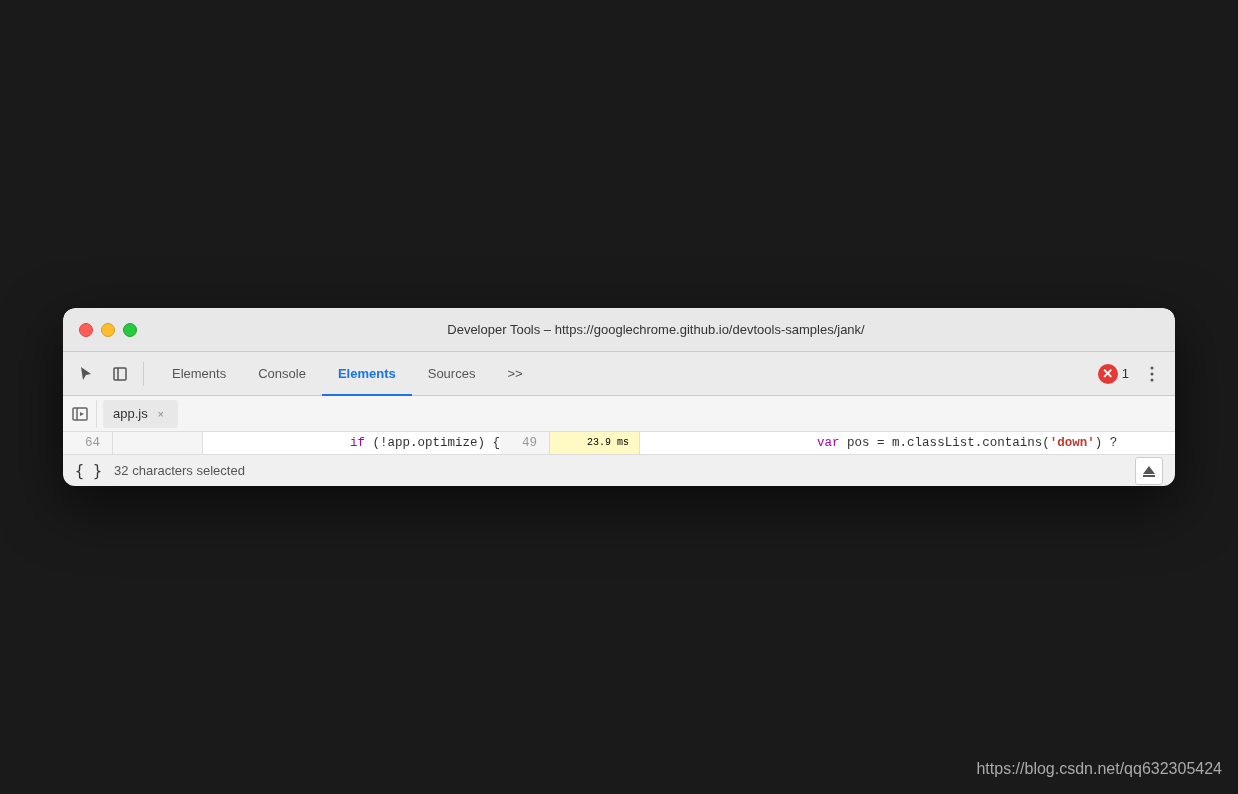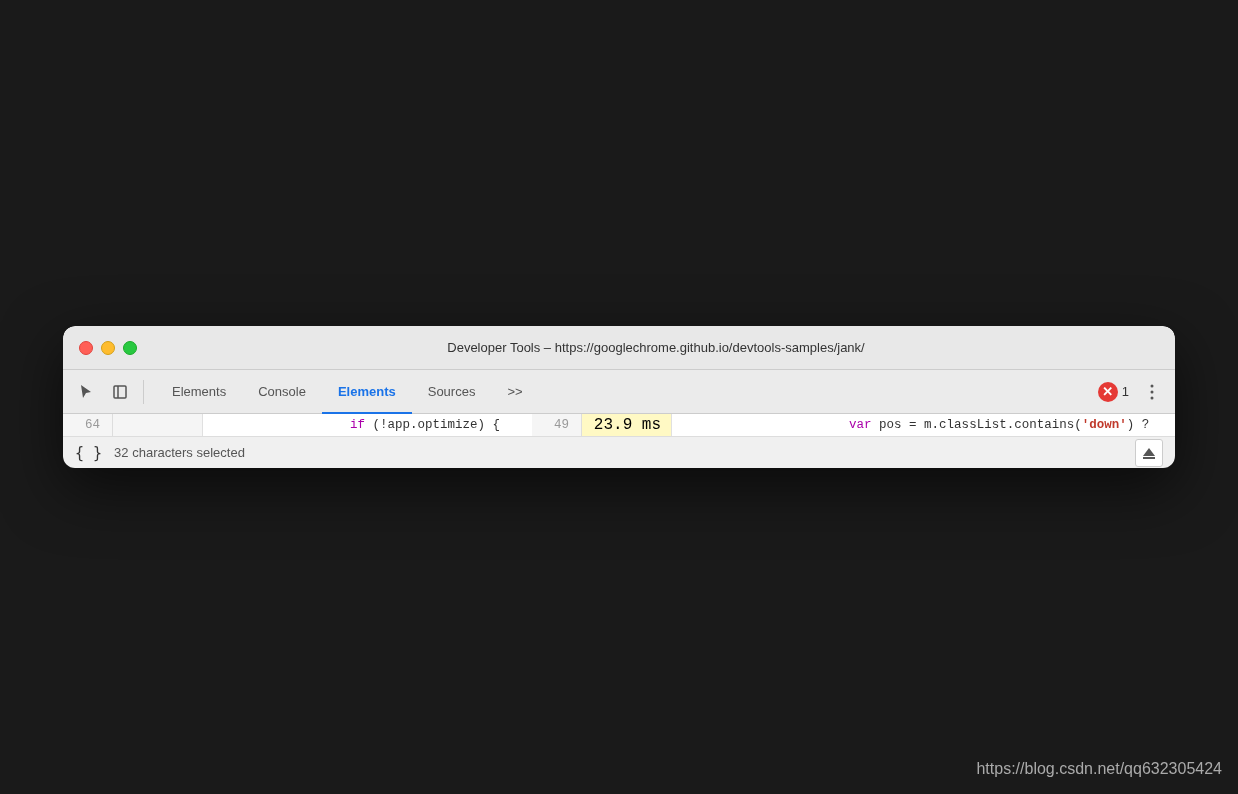--- a/index.html
+++ b/index.html
@@ -176,21 +176,20 @@
     
     .code-area {
       background: #fff;
       overflow: hidden;
       display: flex;
       flex-direction: column;
     }
     .code-content {
       display: flex;
       overflow: hidden;
-      gap: 32px;
     }
     .code-line {
       display: flex;
       height: 22px;
       line-height: 22px;
       font-family: 'Consolas', 'Monaco', 'Courier New', monospace;
       font-size: 12.5px;
     }
     .line-num {
       width: 50px;
@@ -199,21 +198,21 @@
       color: #999;
       background: #f5f5f5;
       border-right: 1px solid #ddd;
       user-select: none;
       flex-shrink: 0;
     }
     .timing {
       width: 90px;
       text-align: right;
       padding-right: 10px;
-      font-size: 16px;
+      font-size: 10px;
       background: #f5f5f5;
       border-right: 1px solid #e0e0e0;
       flex-shrink: 0;
     }
     .timing.yellow { background: #fff9c4; }
     .line-code {
       padding-left: 16px;
       white-space: pre;
       color: #333;
       flex: 1;
@@ -317,20 +316,33 @@
       <div class="icon-btn">
         <svg width="4" height="16" viewBox="0 0 4 16" fill="currentColor">
           <circle cx="2" cy="2" r="1.5"></circle>
           <circle cx="2" cy="8" r="1.5"></circle>
           <circle cx="2" cy="14" r="1.5"></circle>
         </svg>
       </div>
     </div>
   </div>
 
+  <div class="file-tab-bar">
+    <div class="file-tab-toggle">
+      <svg width="16" height="14" viewBox="0 0 16 14" fill="none" stroke="#666" stroke-width="1.5">
+        <rect x="1" y="1" width="14" height="12" rx="1"></rect>
+        <line x1="5" y1="1" x2="5" y2="13"></line>
+        <polygon points="8,5 12,7 8,9" fill="#666" stroke="none"></polygon>
+      </svg>
+    </div>
+    <div class="file-tab">
+      <span>app.js</span>
+      <span class="close-icon">×</span>
+    </div>
+  </div>
 
   <div class="code-area">
     <div class="code-content" id="code-container">
 
     <div class="code-line">
           <span class="line-num">64</span>
           <span class="timing"></span>
           <span class="line-code">            <span class="kw">if</span> (!app.optimize) {</span>
         </div>
         <div class="code-line">

